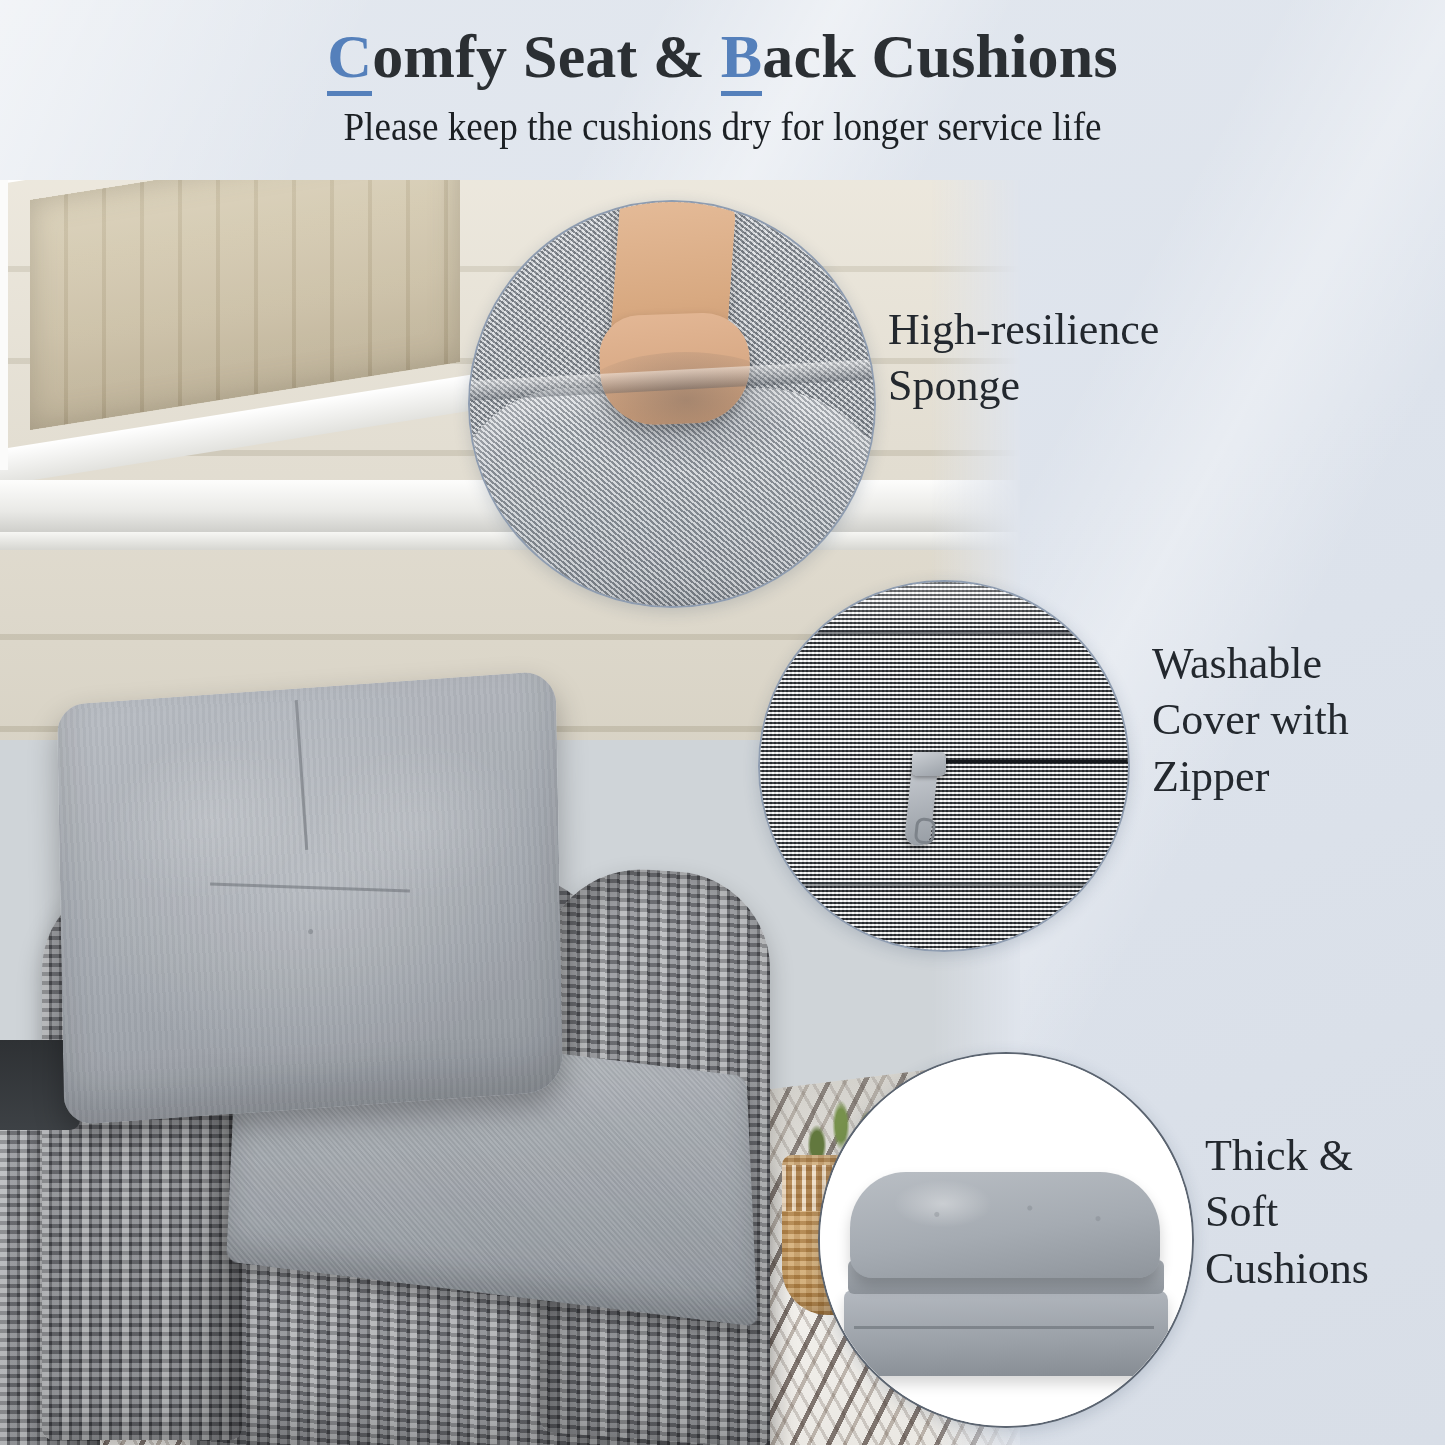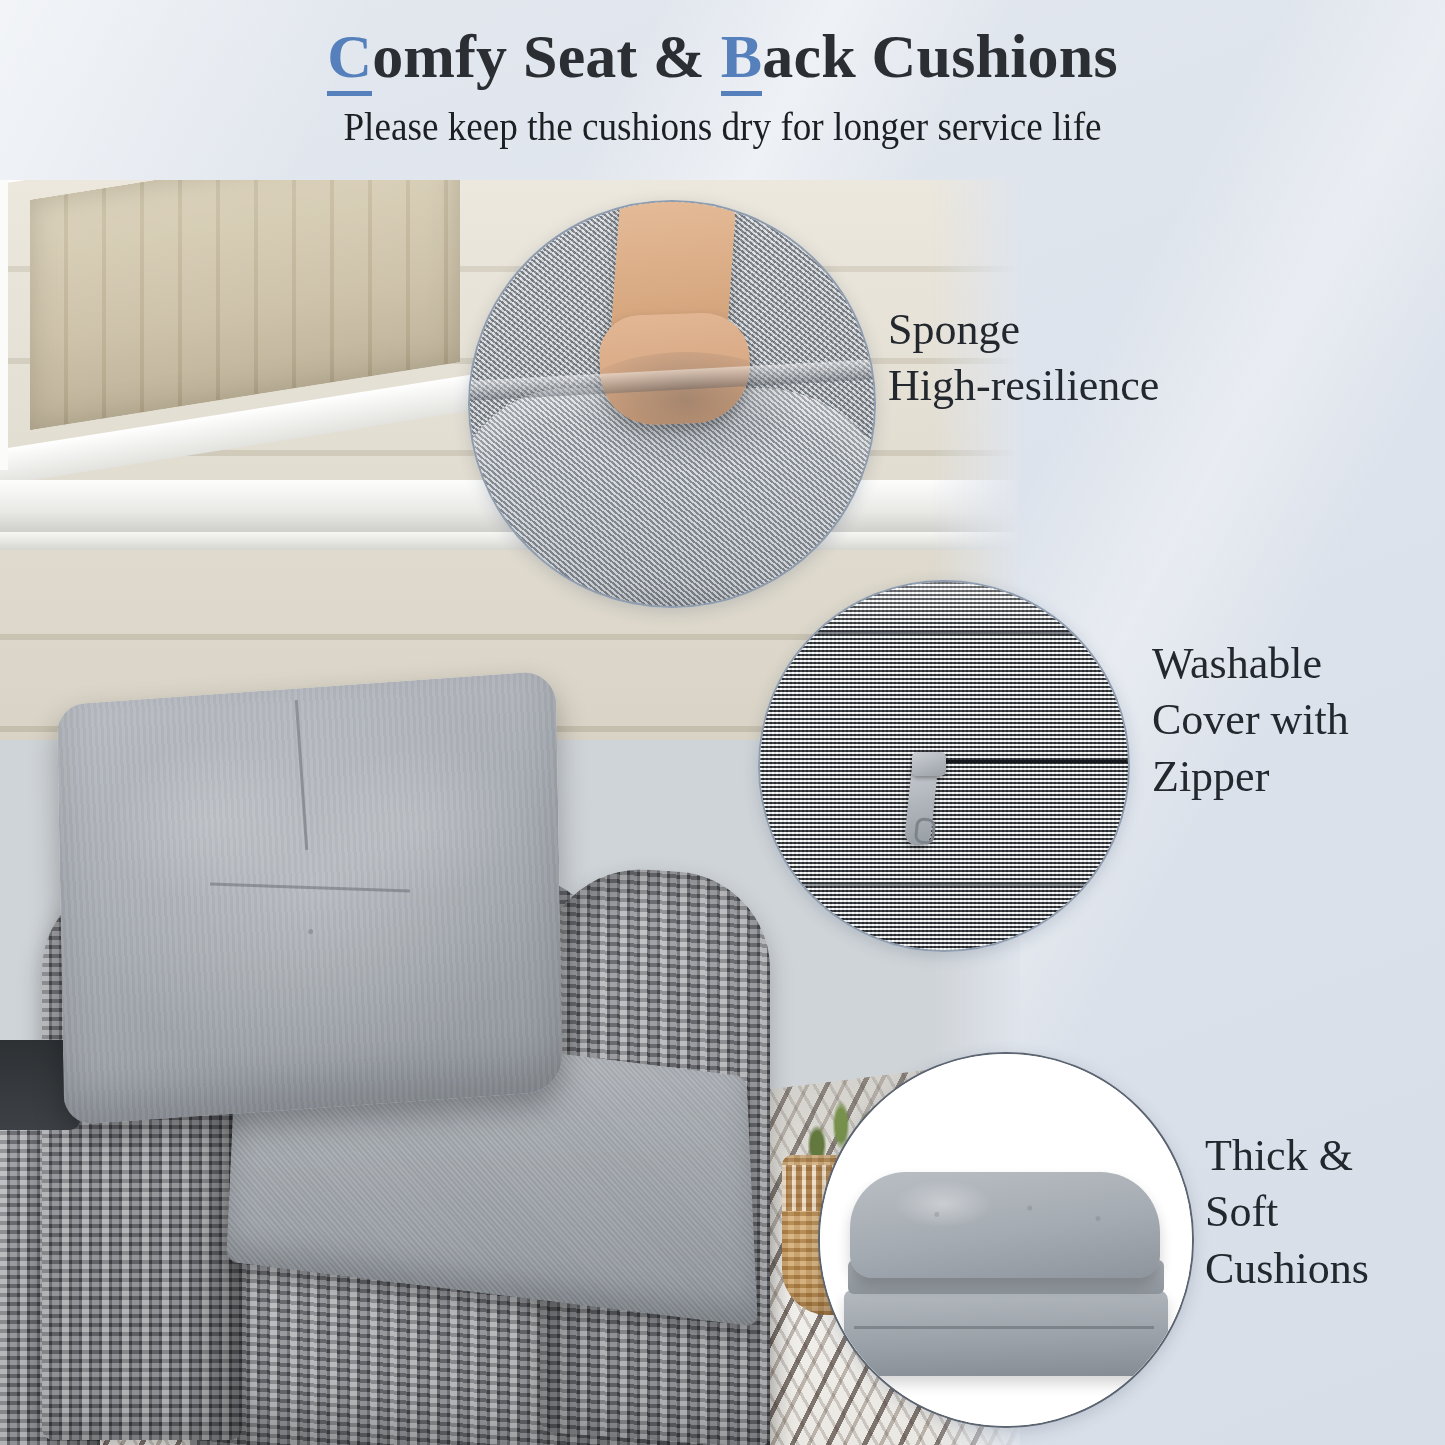--- a/index.html
+++ b/index.html
@@ -349,22 +349,22 @@
 
   <div class="circle" id="circle1">
     <div class="cfill" id="c1-fabric"></div>
     <div id="c1-hand"></div>
     <div id="c1-lowercushion"></div>
     <div id="c1-knuckle"></div>
     <div id="c1-dent"></div>
     <div id="c1-topfold"></div>
   </div>
   <div class="label" id="label1">
+    <div>High-resilience</div>
     <div>Sponge</div>
-    <div>High-resilience</div>
   </div>
 
   <div class="circle" id="circle2">
     <div class="cfill" id="c2-fabric"></div>
     <div id="c2-topband"></div>
     <div id="c2-topseam"></div>
     <div id="c2-botseam"></div>
     <div id="c2-zipline"></div>
     <div id="c2-ziptab"></div>
     <div id="c2-zippull"></div>

